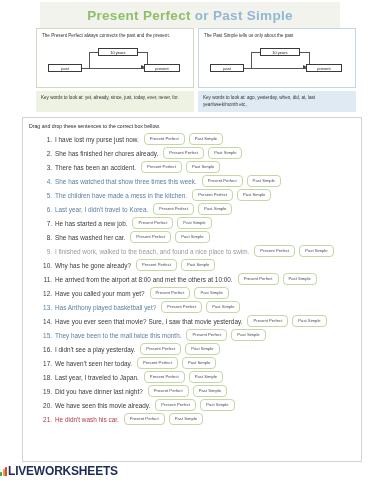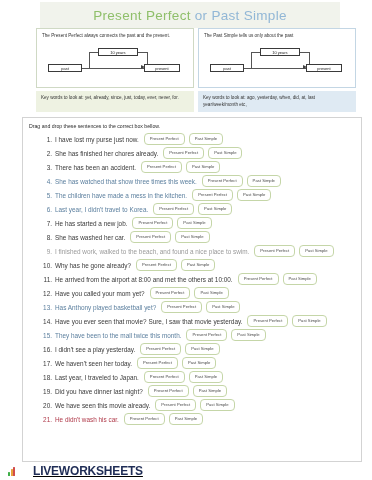--- a/index.html
+++ b/index.html
@@ -24,20 +24,21 @@
     height: 26px;
     background: #f1f3ec;
     display: flex;
     align-items: center;
     justify-content: center;
   }
   .title-text {
     font-size: 13.5px;
     letter-spacing: 0.3px;
     white-space: nowrap;
+    font-weight: bold;
   }
   .title-a { color: #8fbf6a; }
   .title-b { color: #92b7d6; }
 
   
   .panels {
     position: absolute;
     left: 36px;
     top: 28px;
     width: 320px;
@@ -178,26 +179,25 @@
     font-size: 4.2px;
     color: #4a4a4a;
     padding: 2.5px 5px;
     white-space: nowrap;
     line-height: 1;
   }
 
   
   .footer {
     position: absolute;
-    left: 8px;
+    left: 0;
     bottom: 2px;
     display: flex;
     align-items: center;
-    gap: 18px;
-    text-decoration: underline;
+    gap: 1px;
   }
   .logo-mark {
     display: inline-flex;
     align-items: flex-end;
     gap: 0.5px;
     height: 9px;
   }
   .logo-mark i { display: block; width: 2px; border-radius: 0.5px; }
   .lm1 { height: 4px;  background: #3fae49; }
   .lm2 { height: 7px;  background: #e8a33d; }

